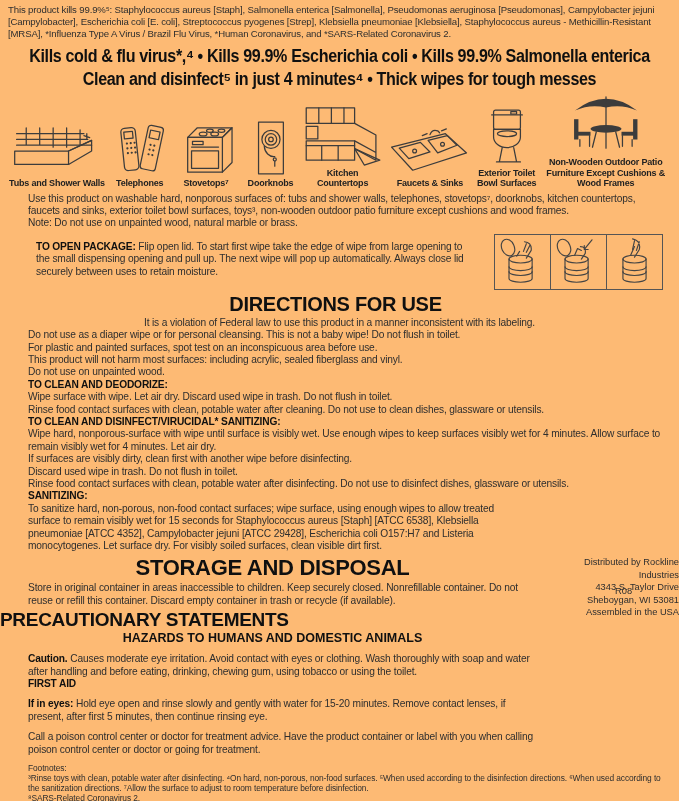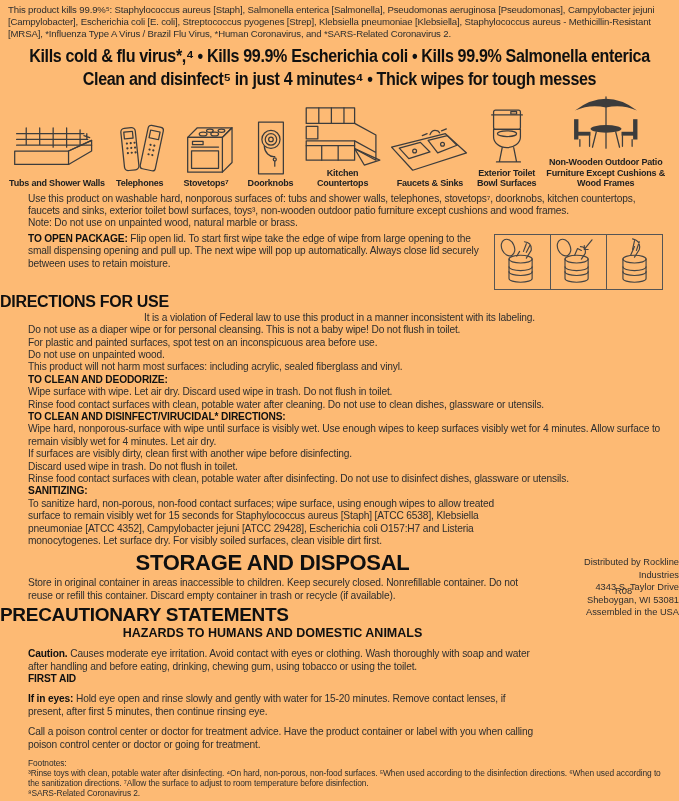--- a/index.html
+++ b/index.html
@@ -14,27 +14,27 @@
   .icon-cell{display:flex;flex-direction:column;align-items:center;justify-content:flex-end;}
   .icon-cell svg{display:block;stroke:#3c3c3c;fill:none;stroke-width:1.3;
                  stroke-linecap:round;stroke-linejoin:round;}
   .cap{font-size:9px;font-weight:bold;line-height:10.5px;text-align:center;color:#222;
        margin-top:2px;letter-spacing:-.2px;}
   .body{font-size:10.2px;line-height:12.4px;margin:0 12px 0 28px;letter-spacing:-.15px;}
   .use{margin-top:4px;}
   b.lead,.bold-line{color:#101010;}
   .bold-line{font-weight:bold;}
   .open-row{display:flex;gap:12px;margin:3px 16px 0 28px;align-items:flex-start;}
-  .open-text{flex:1;margin:0;}
+  .open-text{flex:1;margin:8px;}
   .panels{display:flex;border:1.3px solid #555;flex:none;margin-top:1px;}
   .panel{width:55px;height:54px;border-right:1.3px solid #555;}
   .panel:last-child{border-right:none;}
   .panel svg{display:block;stroke:#444;fill:none;stroke-width:1.2;
              stroke-linecap:round;stroke-linejoin:round;}
-  .h-directions{font-size:16px;font-weight:bold;color:#101010;
+  .h-directions{font-size:20px;font-weight:bold;text-align:center;color:#101010;
                 margin:3px 8px 1px 0;letter-spacing:-.3px;}
   .center{text-align:center;margin-right:28px;}
   .san{max-width:478px;}
   .maincol{width:545px;}
   .h-storage{font-size:22px;font-weight:bold;text-align:center;color:#101010;
              margin:3px 0 1px 0;letter-spacing:-.3px;}
   .storage-text{max-width:515px;}
   .h-prec{font-size:19px;font-weight:bold;color:#101010;
           margin:2px 0 0 0;letter-spacing:-.3px;}
   .h-haz{font-size:12.5px;font-weight:bold;text-align:center;color:#101010;margin:0 0 2px 0;}
@@ -194,26 +194,26 @@
           <path d="M24 21 l4 -9"></path>
         </svg>
       </div>
     </div>
   </div>
 
   <h2 class="h-directions">DIRECTIONS FOR USE</h2>
   <p class="body center">It is a violation of Federal law to use this product in a manner inconsistent with its labeling.</p>
   <p class="body">Do not use as a diaper wipe or for personal cleansing. This is not a baby wipe! Do not flush in toilet.</p>
   <p class="body">For plastic and painted surfaces, spot test on an inconspicuous area before use.</p>
+  <p class="body">This product will not harm most surfaces: including acrylic, sealed fiberglass and vinyl.</p>
   <p class="body">Do not use on unpainted wood.</p>
-  <p class="body">This product will not harm most surfaces: including acrylic, sealed fiberglass and vinyl.</p>
   <p class="body bold-line">TO CLEAN AND DEODORIZE:</p>
   <p class="body">Wipe surface with wipe. Let air dry. Discard used wipe in trash. Do not flush in toilet.</p>
   <p class="body">Rinse food contact surfaces with clean, potable water after cleaning. Do not use to clean dishes, glassware or utensils.</p>
-  <p class="body bold-line">TO CLEAN AND DISINFECT/VIRUCIDAL* DIRECTIONS:</p>
+  <p class="body bold-line">TO CLEAN AND DISINFECT/VIRUCIDAL* SANITIZING:</p>
   <p class="body">Wipe hard, nonporous-surface with wipe until surface is visibly wet. Use enough wipes to keep surfaces visibly wet for 4 minutes. Allow surface to remain visibly wet for 4 minutes. Let air dry.</p>
   <p class="body">If surfaces are visibly dirty, clean first with another wipe before disinfecting.</p>
   <p class="body">Discard used wipe in trash. Do not flush in toilet.</p>
   <p class="body">Rinse food contact surfaces with clean, potable water after disinfecting. Do not use to disinfect dishes, glassware or utensils.</p>
   <p class="body bold-line">SANITIZING:</p>
   <p class="body san">To sanitize hard, non-porous, non-food contact surfaces; wipe surface, using enough wipes to allow treated surface to remain visibly wet for 15 seconds for Staphylococcus aureus [Staph] [ATCC 6538], Klebsiella pneumoniae [ATCC 4352], Campylobacter jejuni [ATCC 29428], Escherichia coli O157:H7 and Listeria monocytogenes. Let surface dry. For visibly soiled surfaces, clean visible dirt first.</p>
 
   <div class="maincol">
     <h2 class="h-storage">STORAGE AND DISPOSAL</h2>
     <p class="body storage-text">Store in original container in areas inaccessible to children.  Keep securely closed.  Nonrefillable container. Do not reuse or refill this container. Discard empty container in trash or recycle (if available).</p>

